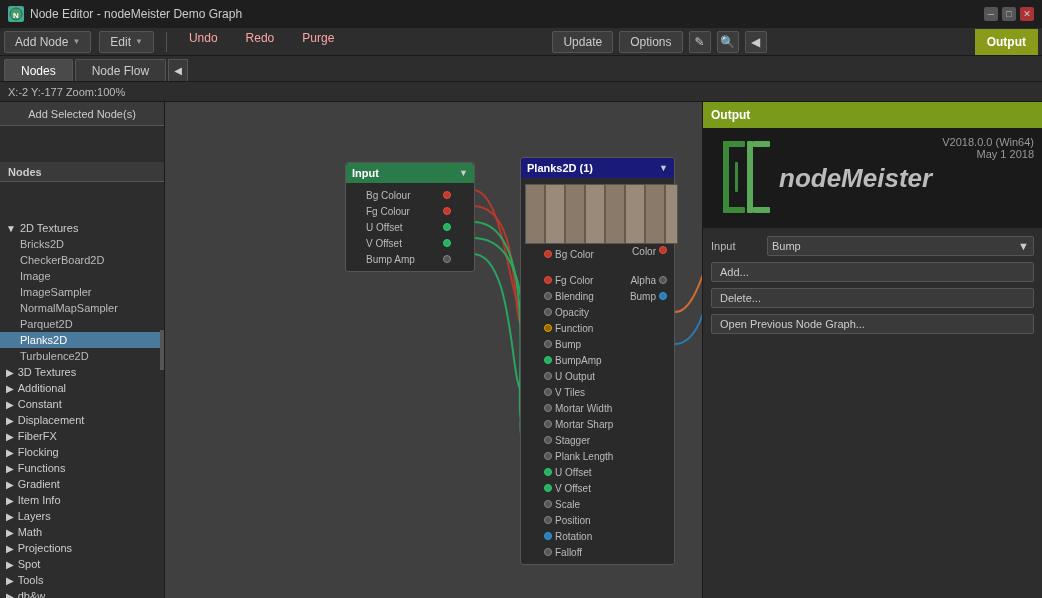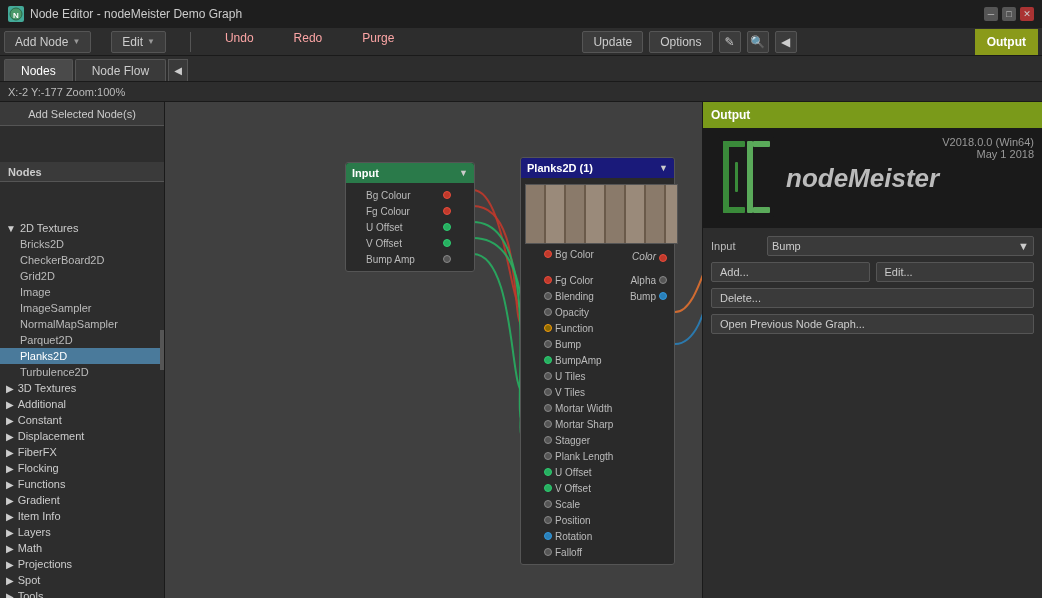--- a/index.html
+++ b/index.html
@@ -48,21 +48,21 @@
       cursor: pointer;
     }
 
     
     #menu-bar {
       height: 28px;
       background: #2d2d2d;
       display: flex;
       align-items: center;
       padding: 0 4px;
-      gap: 20px;
+      gap: 8px;
       border-bottom: 1px solid #1a1a1a;
     }
     .menu-btn {
       height: 22px;
       padding: 0 10px;
       background: #3c3c3c;
       border: 1px solid #555;
       border-radius: 2px;
       color: #ccc;
       cursor: pointer;
@@ -313,21 +313,21 @@
     }
     #right-panel-preview {
       height: 100px;
       background: #1a1a1a;
       display: flex; align-items: center; justify-content: center;
       position: relative;
       overflow: hidden;
     }
     
     #nodemstr-logo {
-      display: flex; align-items: center; gap: 8px;
+      display: flex; align-items: center; gap: 1px;
       padding: 8px;
     }
     .nm-text {
       font-size: 28px;
       font-weight: bold;
       color: #ccc;
       font-style: italic;
     }
     .nm-version {
       position: absolute;
@@ -456,21 +456,20 @@
     <div id="add-selected-btn">Add Selected Node(s)</div>
     <div id="nodes-header">Nodes</div>
     <div id="node-list">
 
       <div class="node-category">
         <span class="arrow">▼</span>
         <span>2D Textures</span>
       </div>
       <div class="node-item">Bricks2D</div>
       <div class="node-item">CheckerBoard2D</div>
-      <div class="node-item">Grid2D</div>
       <div class="node-item">Image</div>
       <div class="node-item">ImageSampler</div>
       <div class="node-item">NormalMapSampler</div>
       <div class="node-item">Parquet2D</div>
       <div class="node-item selected">Planks2D</div>
       <div class="node-item">Turbulence2D</div>
 
       <div class="node-category">
         <span class="arrow">▶</span>
         <span>3D Textures</span>
@@ -592,21 +591,21 @@
         </div>
         <div class="node-body">
 
           <div class="planks-preview" style="margin:2px 4px;"></div>
 
           <div style="display:flex;">
             <div class="node-port-row" style="flex:1;">
               <span class="port-dot red"></span>
               <span class="port-label">Bg Color</span>
             </div>
-            <div style="display:flex;align-items:flex-end;padding-right:4px;font-style:italic;">
+            <div style="display:flex;align-items:flex-start;padding-right:4px;">
               <span class="port-label">Color</span>
               <span class="port-dot red" style="margin-left:3px;"></span>
             </div>
           </div>
           <div style="display:flex;margin-top:10px;">
             <div class="node-port-row" style="flex:1;">
               <span class="port-dot red"></span>
               <span class="port-label">Fg Color</span>
             </div>
             <div style="display:flex;align-items:center;padding-right:4px;">
@@ -635,21 +634,21 @@
           <div class="node-port-row">
             <span class="port-dot gray"></span>
             <span class="port-label">Bump</span>
           </div>
           <div class="node-port-row">
             <span class="port-dot green"></span>
             <span class="port-label">BumpAmp</span>
           </div>
           <div class="node-port-row">
             <span class="port-dot gray"></span>
-            <span class="port-label">U Tiles</span>
+            <span class="port-label">U Output</span>
           </div>
           <div class="node-port-row">
             <span class="port-dot gray"></span>
             <span class="port-label">V Tiles</span>
           </div>
           <div class="node-port-row">
             <span class="port-dot gray"></span>
             <span class="port-label">Mortar Width</span>
           </div>
           <div class="node-port-row">
@@ -727,21 +726,20 @@
     <div id="right-panel-controls">
       <div class="ctrl-row">
         <span class="ctrl-label">Input</span>
         <div class="ctrl-dropdown">
           <span>Bump</span>
           <span>▼</span>
         </div>
       </div>
       <div class="ctrl-row">
         <button class="right-btn">Add...</button>
-        <button class="right-btn">Edit...</button>
       </div>
       <div class="ctrl-row">
         <button class="right-btn">Delete...</button>
       </div>
       <div class="ctrl-row">
         <button class="right-btn">Open Previous Node Graph...</button>
       </div>
     </div>
   </div>
 

